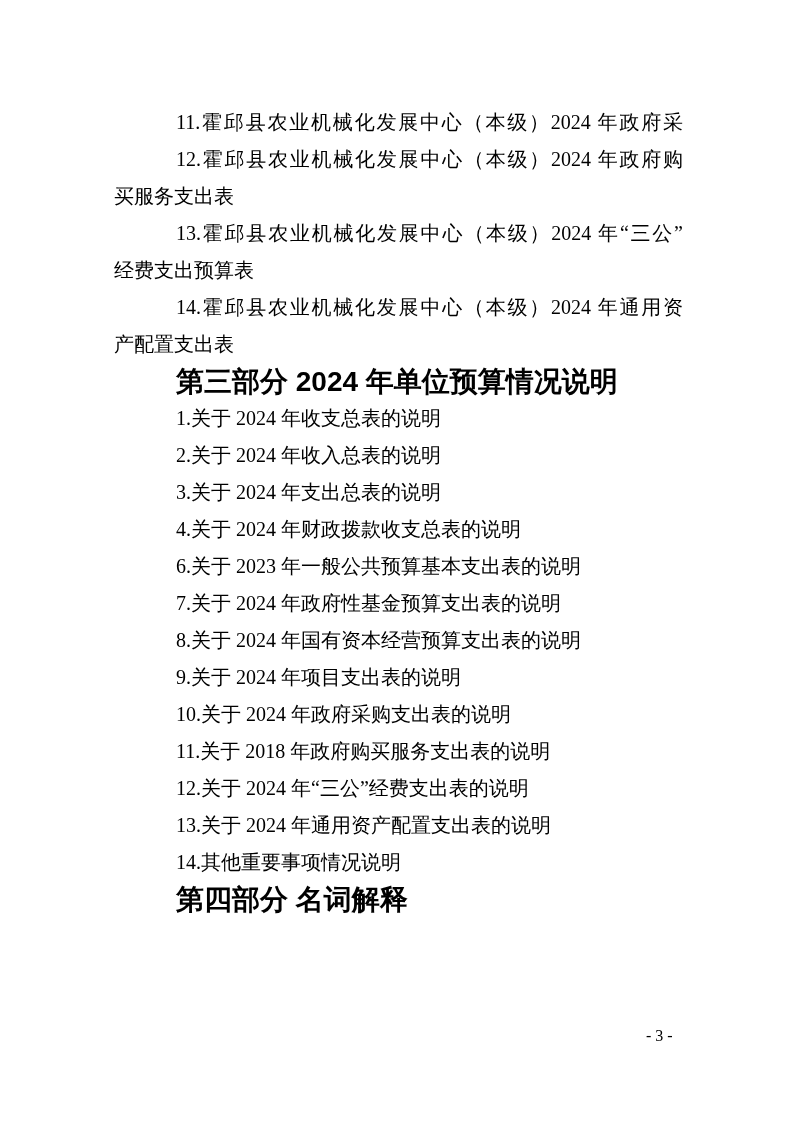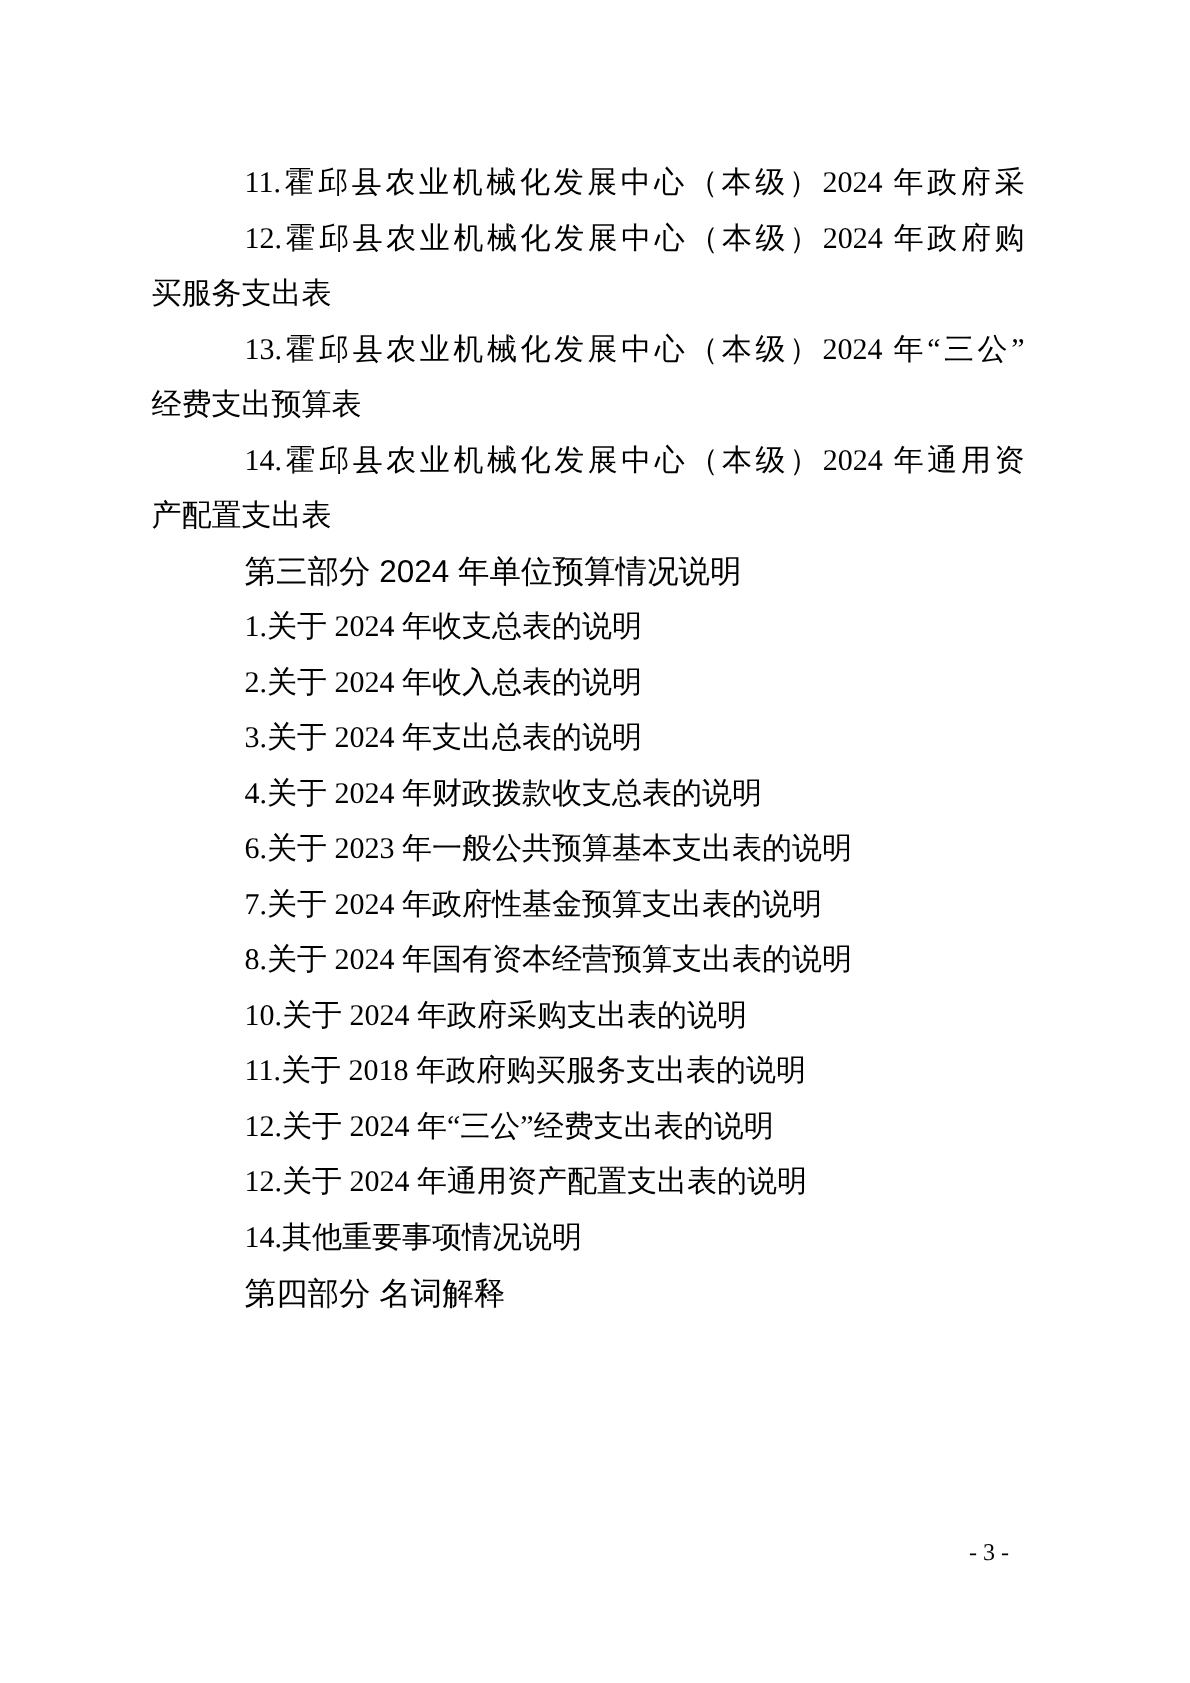--- a/index.html
+++ b/index.html
@@ -24,36 +24,37 @@
     position: absolute;
     left: 101px;
     top: 104px;
     width: 582px;
     font-size: 20px;
     line-height: 37px;
   }
   .line {
     height: 37px;
     white-space: nowrap;
+    margin-left: 13px;
   }
   
   .line.first {
     white-space: normal;
     text-indent: 62px;
     text-align: justify;
     text-align-last: justify;
   }
   
   .line.ind {
     text-indent: 62px;
   }
   .line.heading {
     font-family: "Liberation Sans", "DejaVu Sans", sans-serif;
-    font-weight: 400;
-    font-size: 21px;
+    font-weight: 700;
+    font-size: 28px;
   }
   .pagenum {
     position: absolute;
     left: 646px;
     top: 1027px;
     font-size: 16px;
     line-height: 18px;
     white-space: pre;
   }
 </style>
@@ -76,24 +77,25 @@
 
     <div class="line ind heading">第三部分 2024 年单位预算情况说明</div>
 
     <div class="line ind">1.关于 2024 年收支总表的说明</div>
     <div class="line ind">2.关于 2024 年收入总表的说明</div>
     <div class="line ind">3.关于 2024 年支出总表的说明</div>
     <div class="line ind">4.关于 2024 年财政拨款收支总表的说明</div>
     <div class="line ind">6.关于 2023 年一般公共预算基本支出表的说明</div>
     <div class="line ind">7.关于 2024 年政府性基金预算支出表的说明</div>
     <div class="line ind">8.关于 2024 年国有资本经营预算支出表的说明</div>
+    <div class="line ind">9.关于 2024 年项目支出表的说明</div>
     <div class="line ind">10.关于 2024 年政府采购支出表的说明</div>
     <div class="line ind">11.关于 2018 年政府购买服务支出表的说明</div>
     <div class="line ind">12.关于 2024 年“三公”经费支出表的说明</div>
-    <div class="line ind">12.关于 2024 年通用资产配置支出表的说明</div>
+    <div class="line ind">13.关于 2024 年通用资产配置支出表的说明</div>
     <div class="line ind">14.其他重要事项情况说明</div>
 
     <div class="line ind heading">第四部分 名词解释</div>
 
   </div>
 
   <div class="pagenum">- 3 -</div>
 </div>
 
 </body></html>

